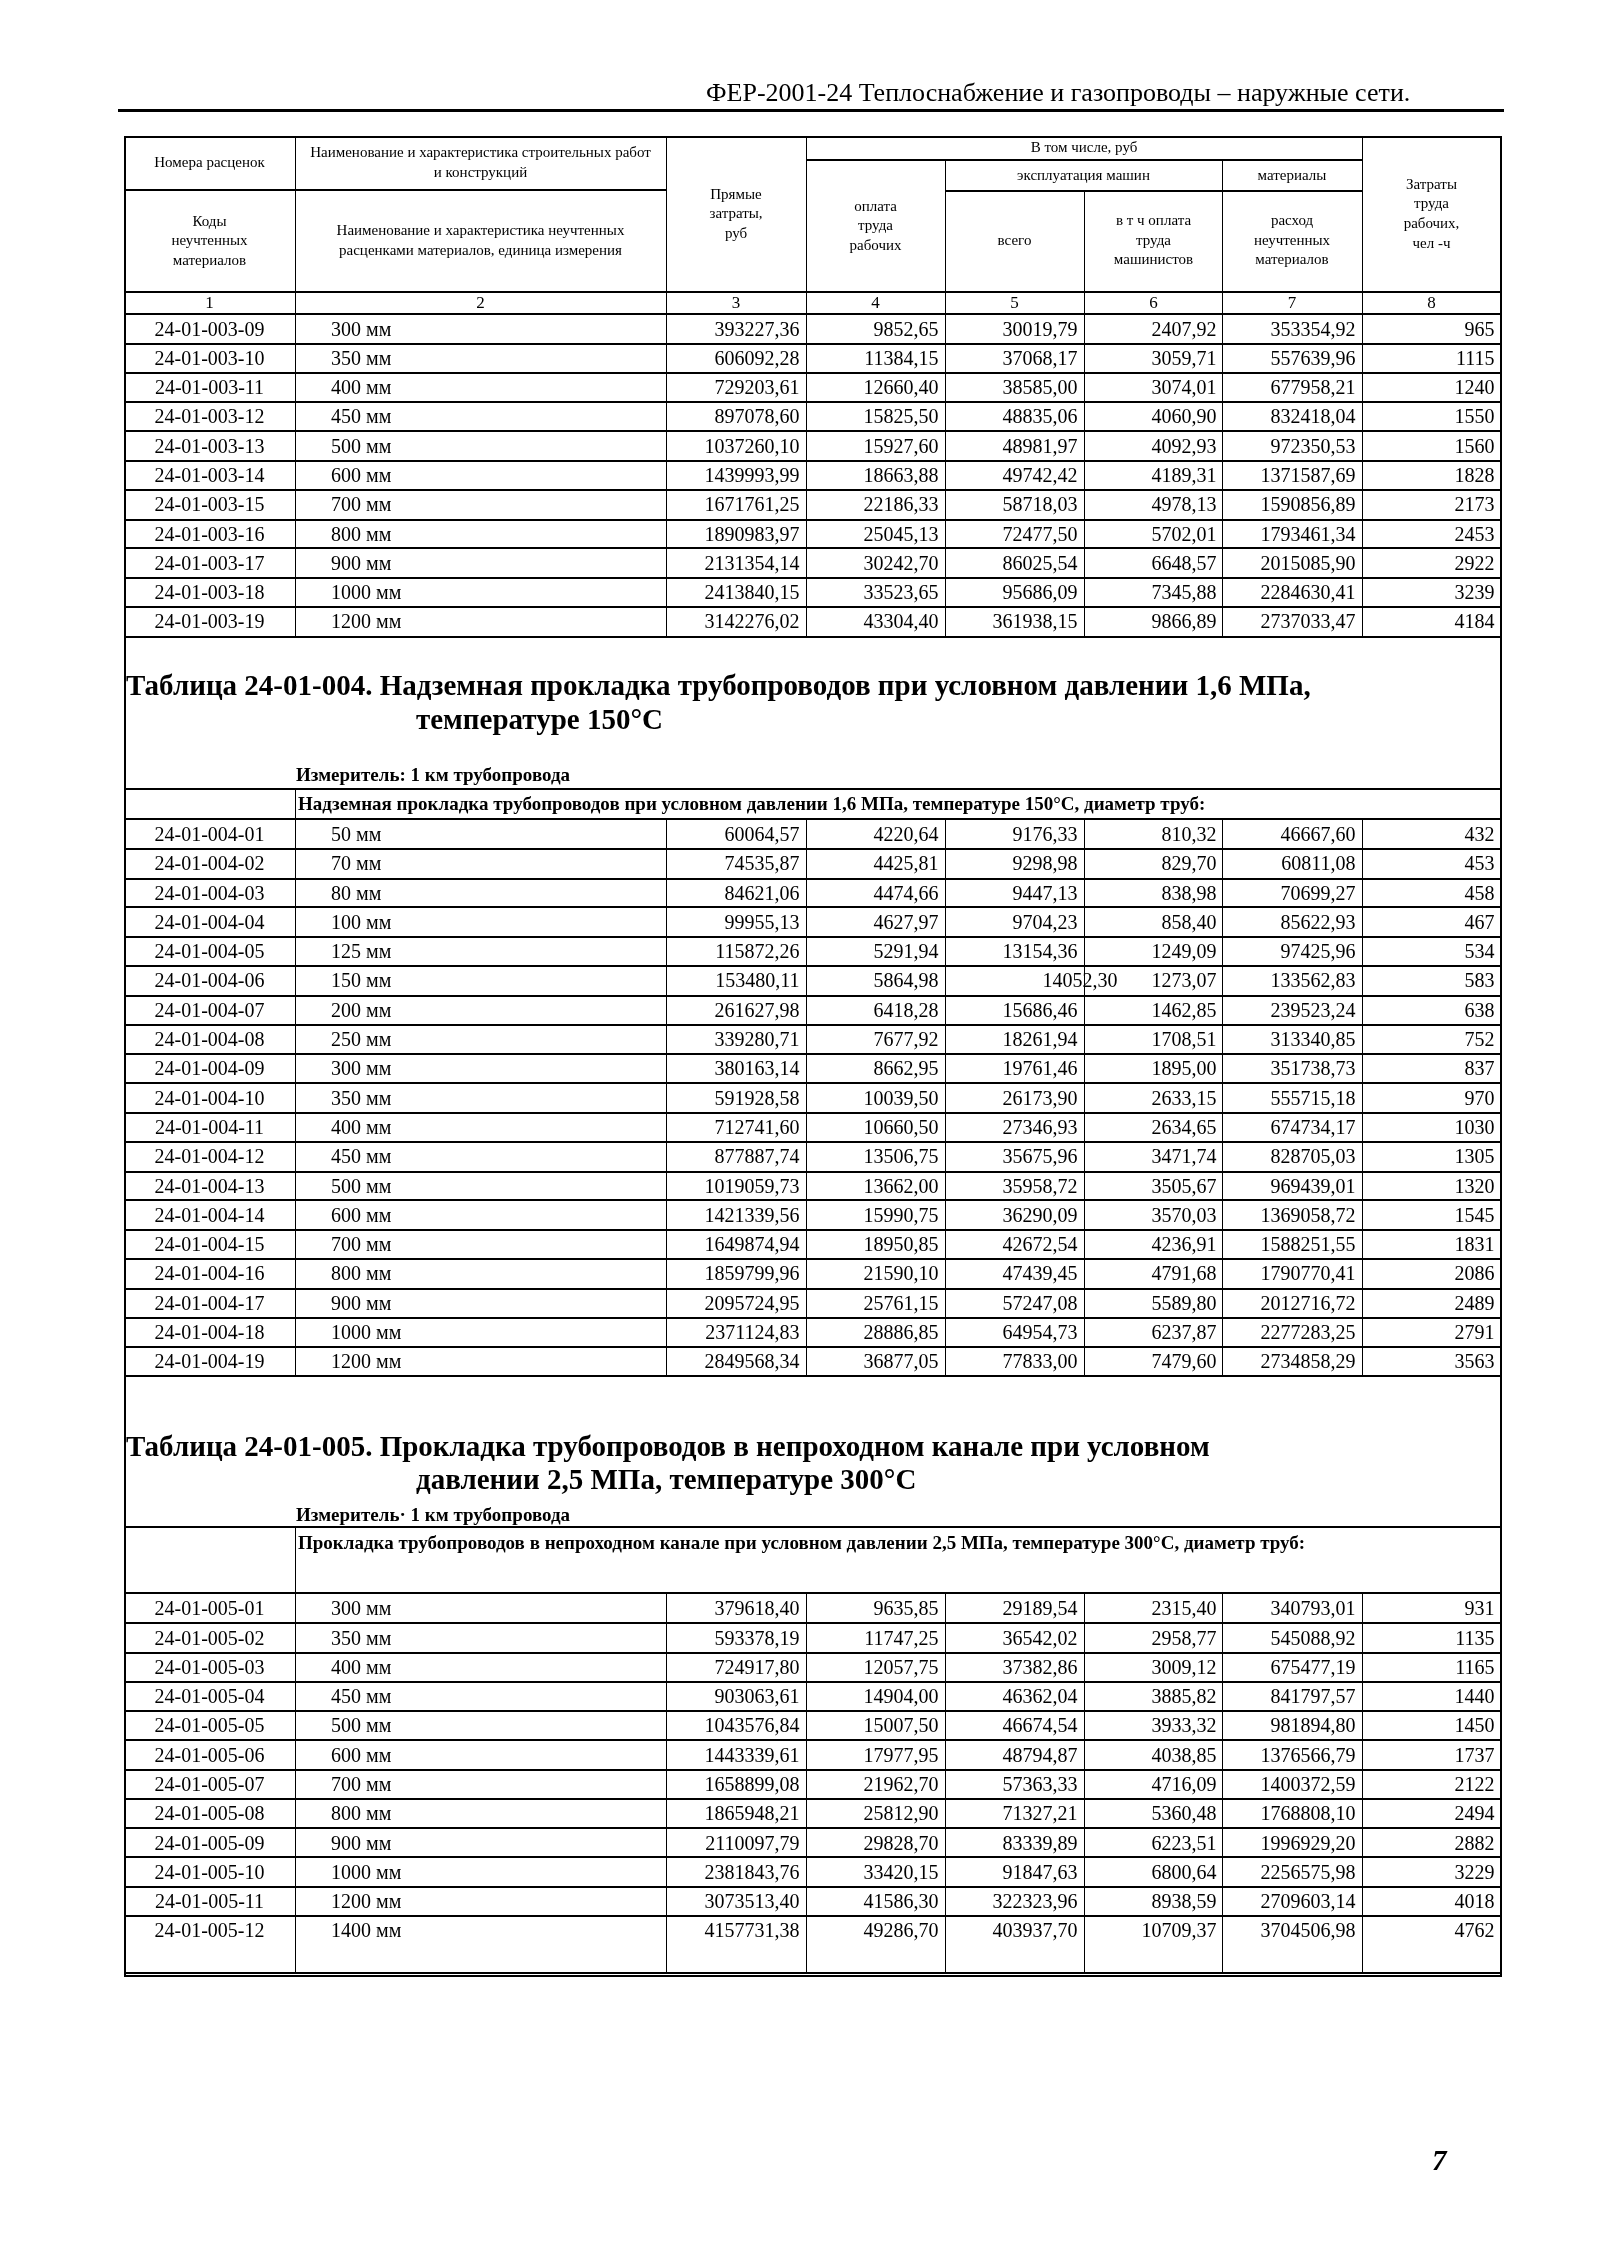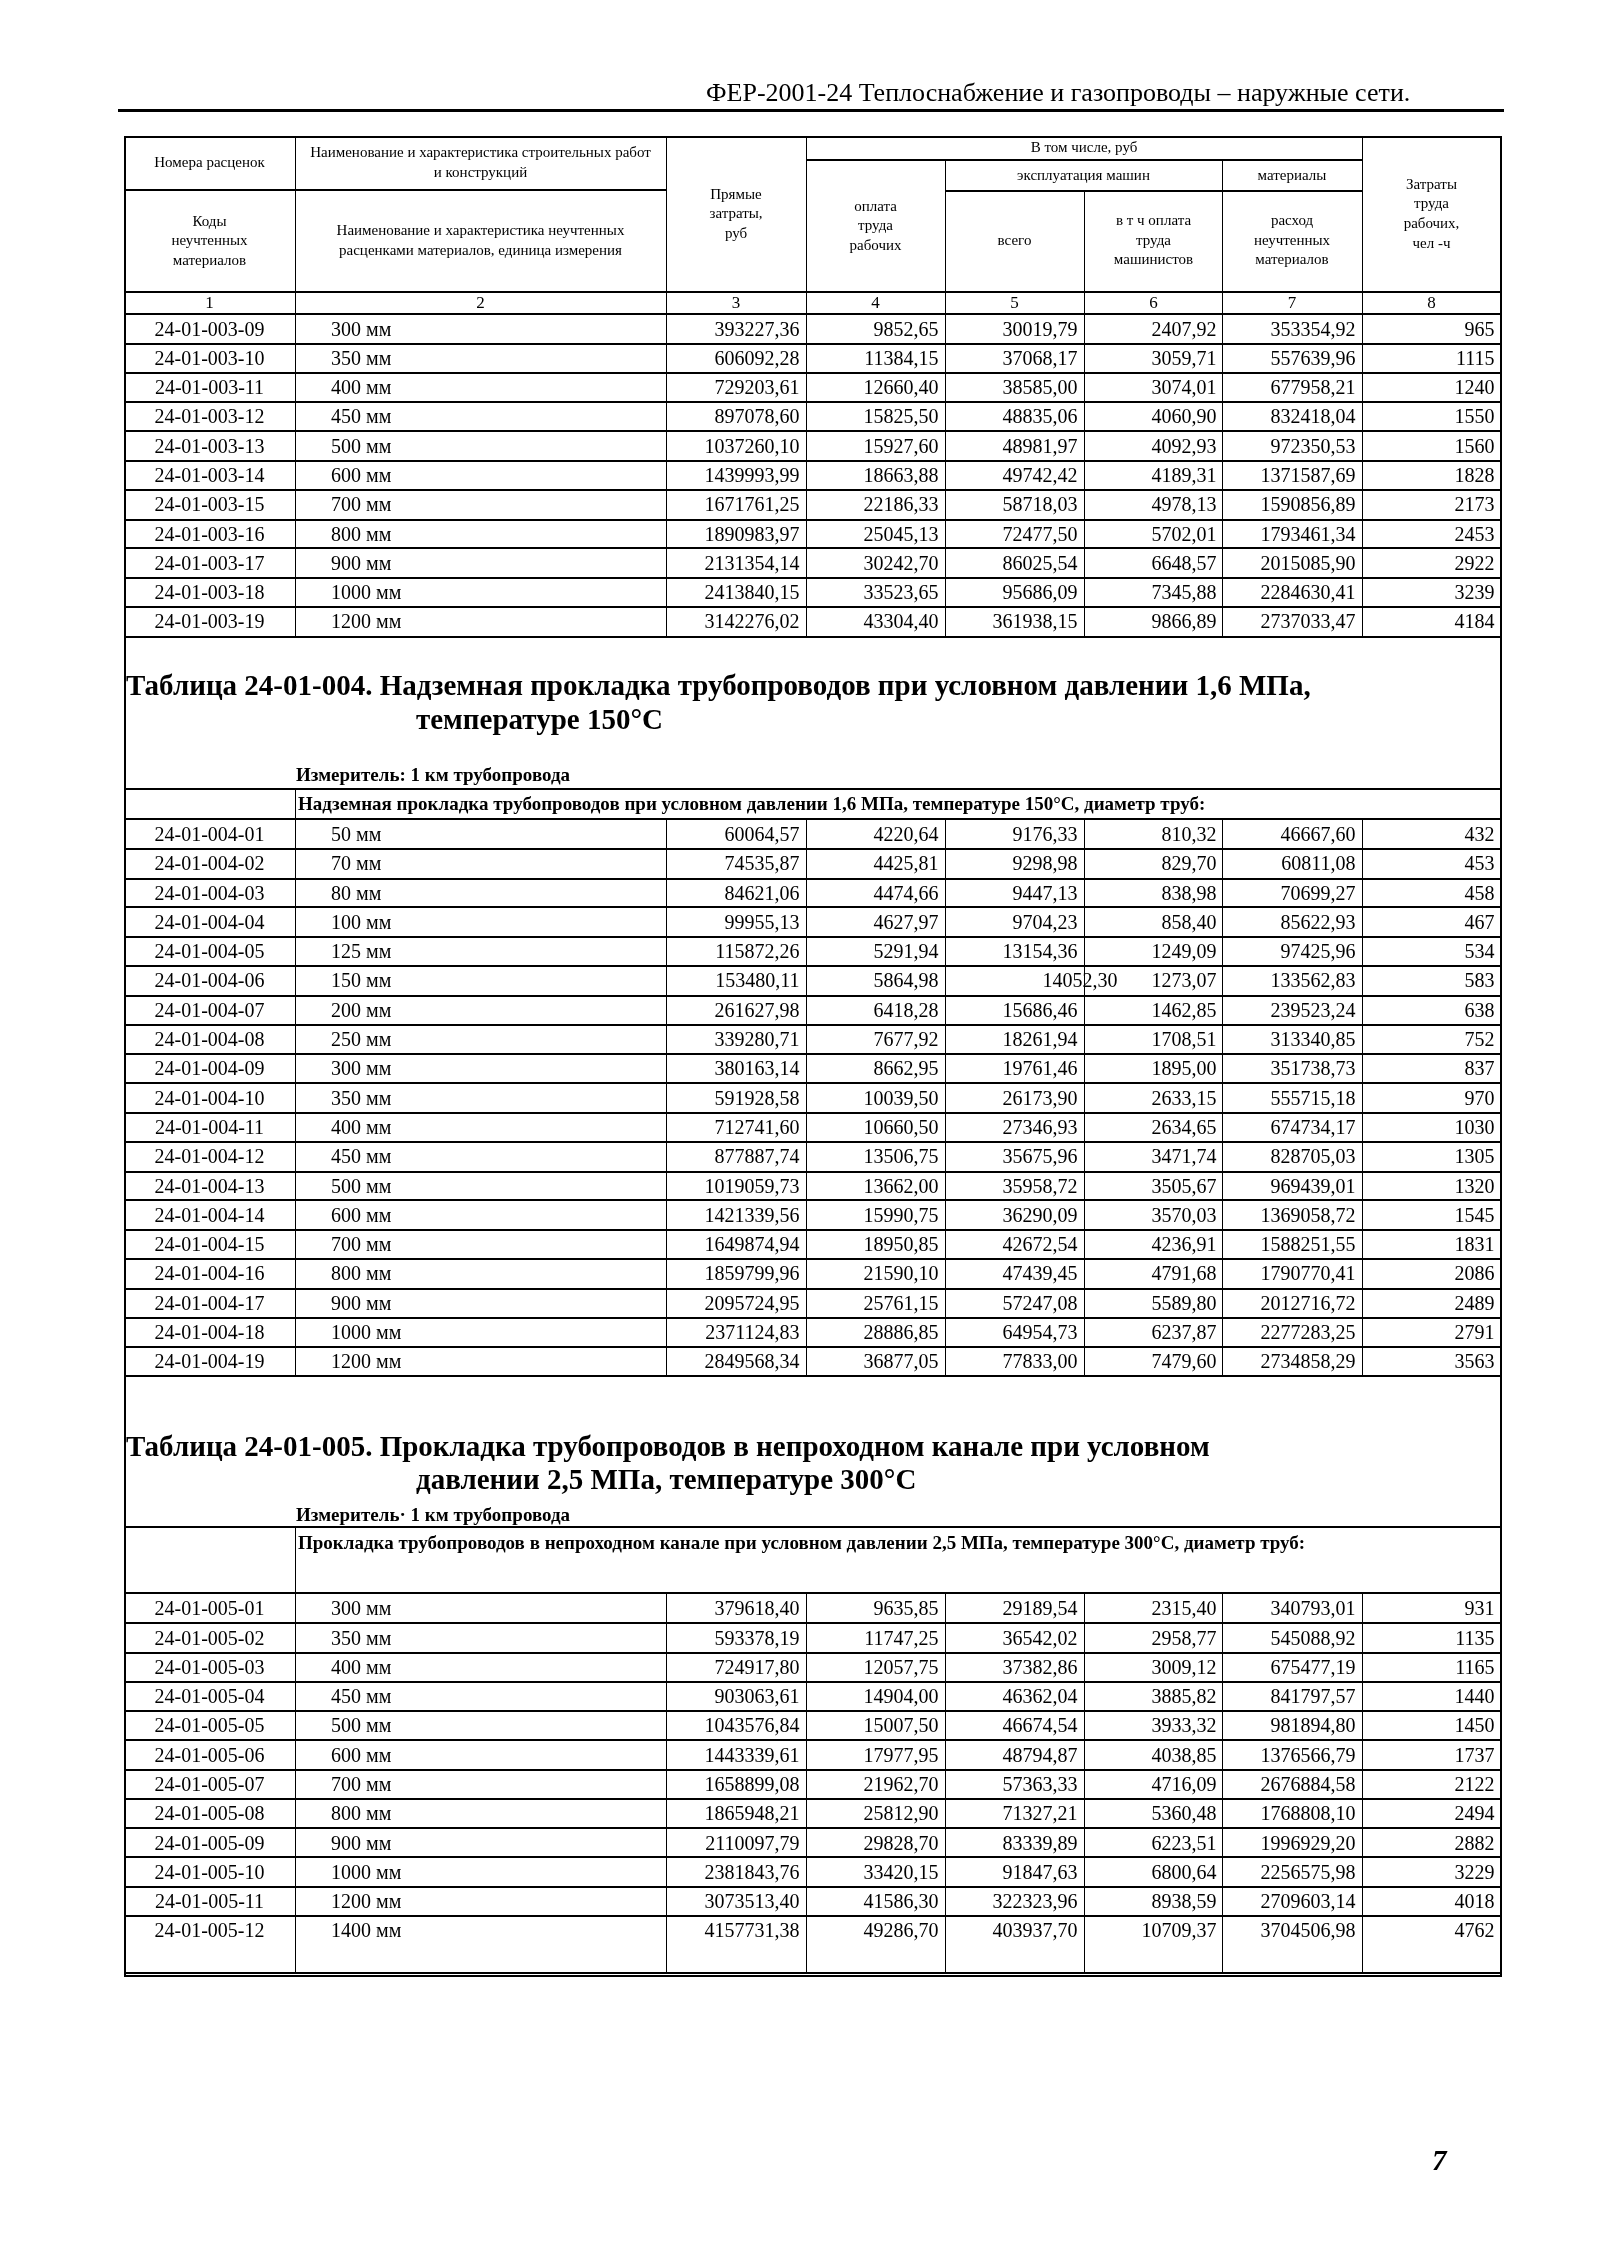--- a/index.html
+++ b/index.html
@@ -742,21 +742,21 @@
       <div class="vline" style="left: 1362px; top: 1740px; height: 29px;"></div>
       <div class="hline" style="left: 124px; top: 1769px; width: 1378px;"></div>
     </div>
     <div class="abs" style="left: 0px; top: 0px;">
       <div class="cell code" style="left: 124px; top: 1770px; width: 171px; height: 29px;">24-01-005-07</div>
       <div class="cell name" style="left: 295px; top: 1770px; width: 371px; height: 29px;">700 мм</div>
       <div class="cell num" style="left: 666px; top: 1770px; width: 140px; height: 29px;">1658899,08</div>
       <div class="cell num" style="left: 806px; top: 1770px; width: 139px; height: 29px;">21962,70</div>
       <div class="cell num" style="left: 945px; top: 1770px; width: 139px; height: 29px;">57363,33</div>
       <div class="cell num" style="left: 1084px; top: 1770px; width: 139px; height: 29px;">4716,09</div>
-      <div class="cell num" style="left: 1222px; top: 1770px; width: 140px; height: 29px;">2676884,58</div>
+      <div class="cell num" style="left: 1222px; top: 1770px; width: 140px; height: 29px;">1400372,59</div>
       <div class="cell num" style="left: 1362px; top: 1770px; width: 139px; height: 29px;">2122</div>
       <div class="vline" style="left: 295px; top: 1769px; height: 29px;"></div>
       <div class="vline" style="left: 666px; top: 1769px; height: 29px;"></div>
       <div class="vline" style="left: 806px; top: 1769px; height: 29px;"></div>
       <div class="vline" style="left: 945px; top: 1769px; height: 29px;"></div>
       <div class="vline" style="left: 1084px; top: 1769px; height: 29px;"></div>
       <div class="vline" style="left: 1222px; top: 1769px; height: 29px;"></div>
       <div class="vline" style="left: 1362px; top: 1769px; height: 29px;"></div>
       <div class="hline" style="left: 124px; top: 1798px; width: 1378px;"></div>
     </div>

